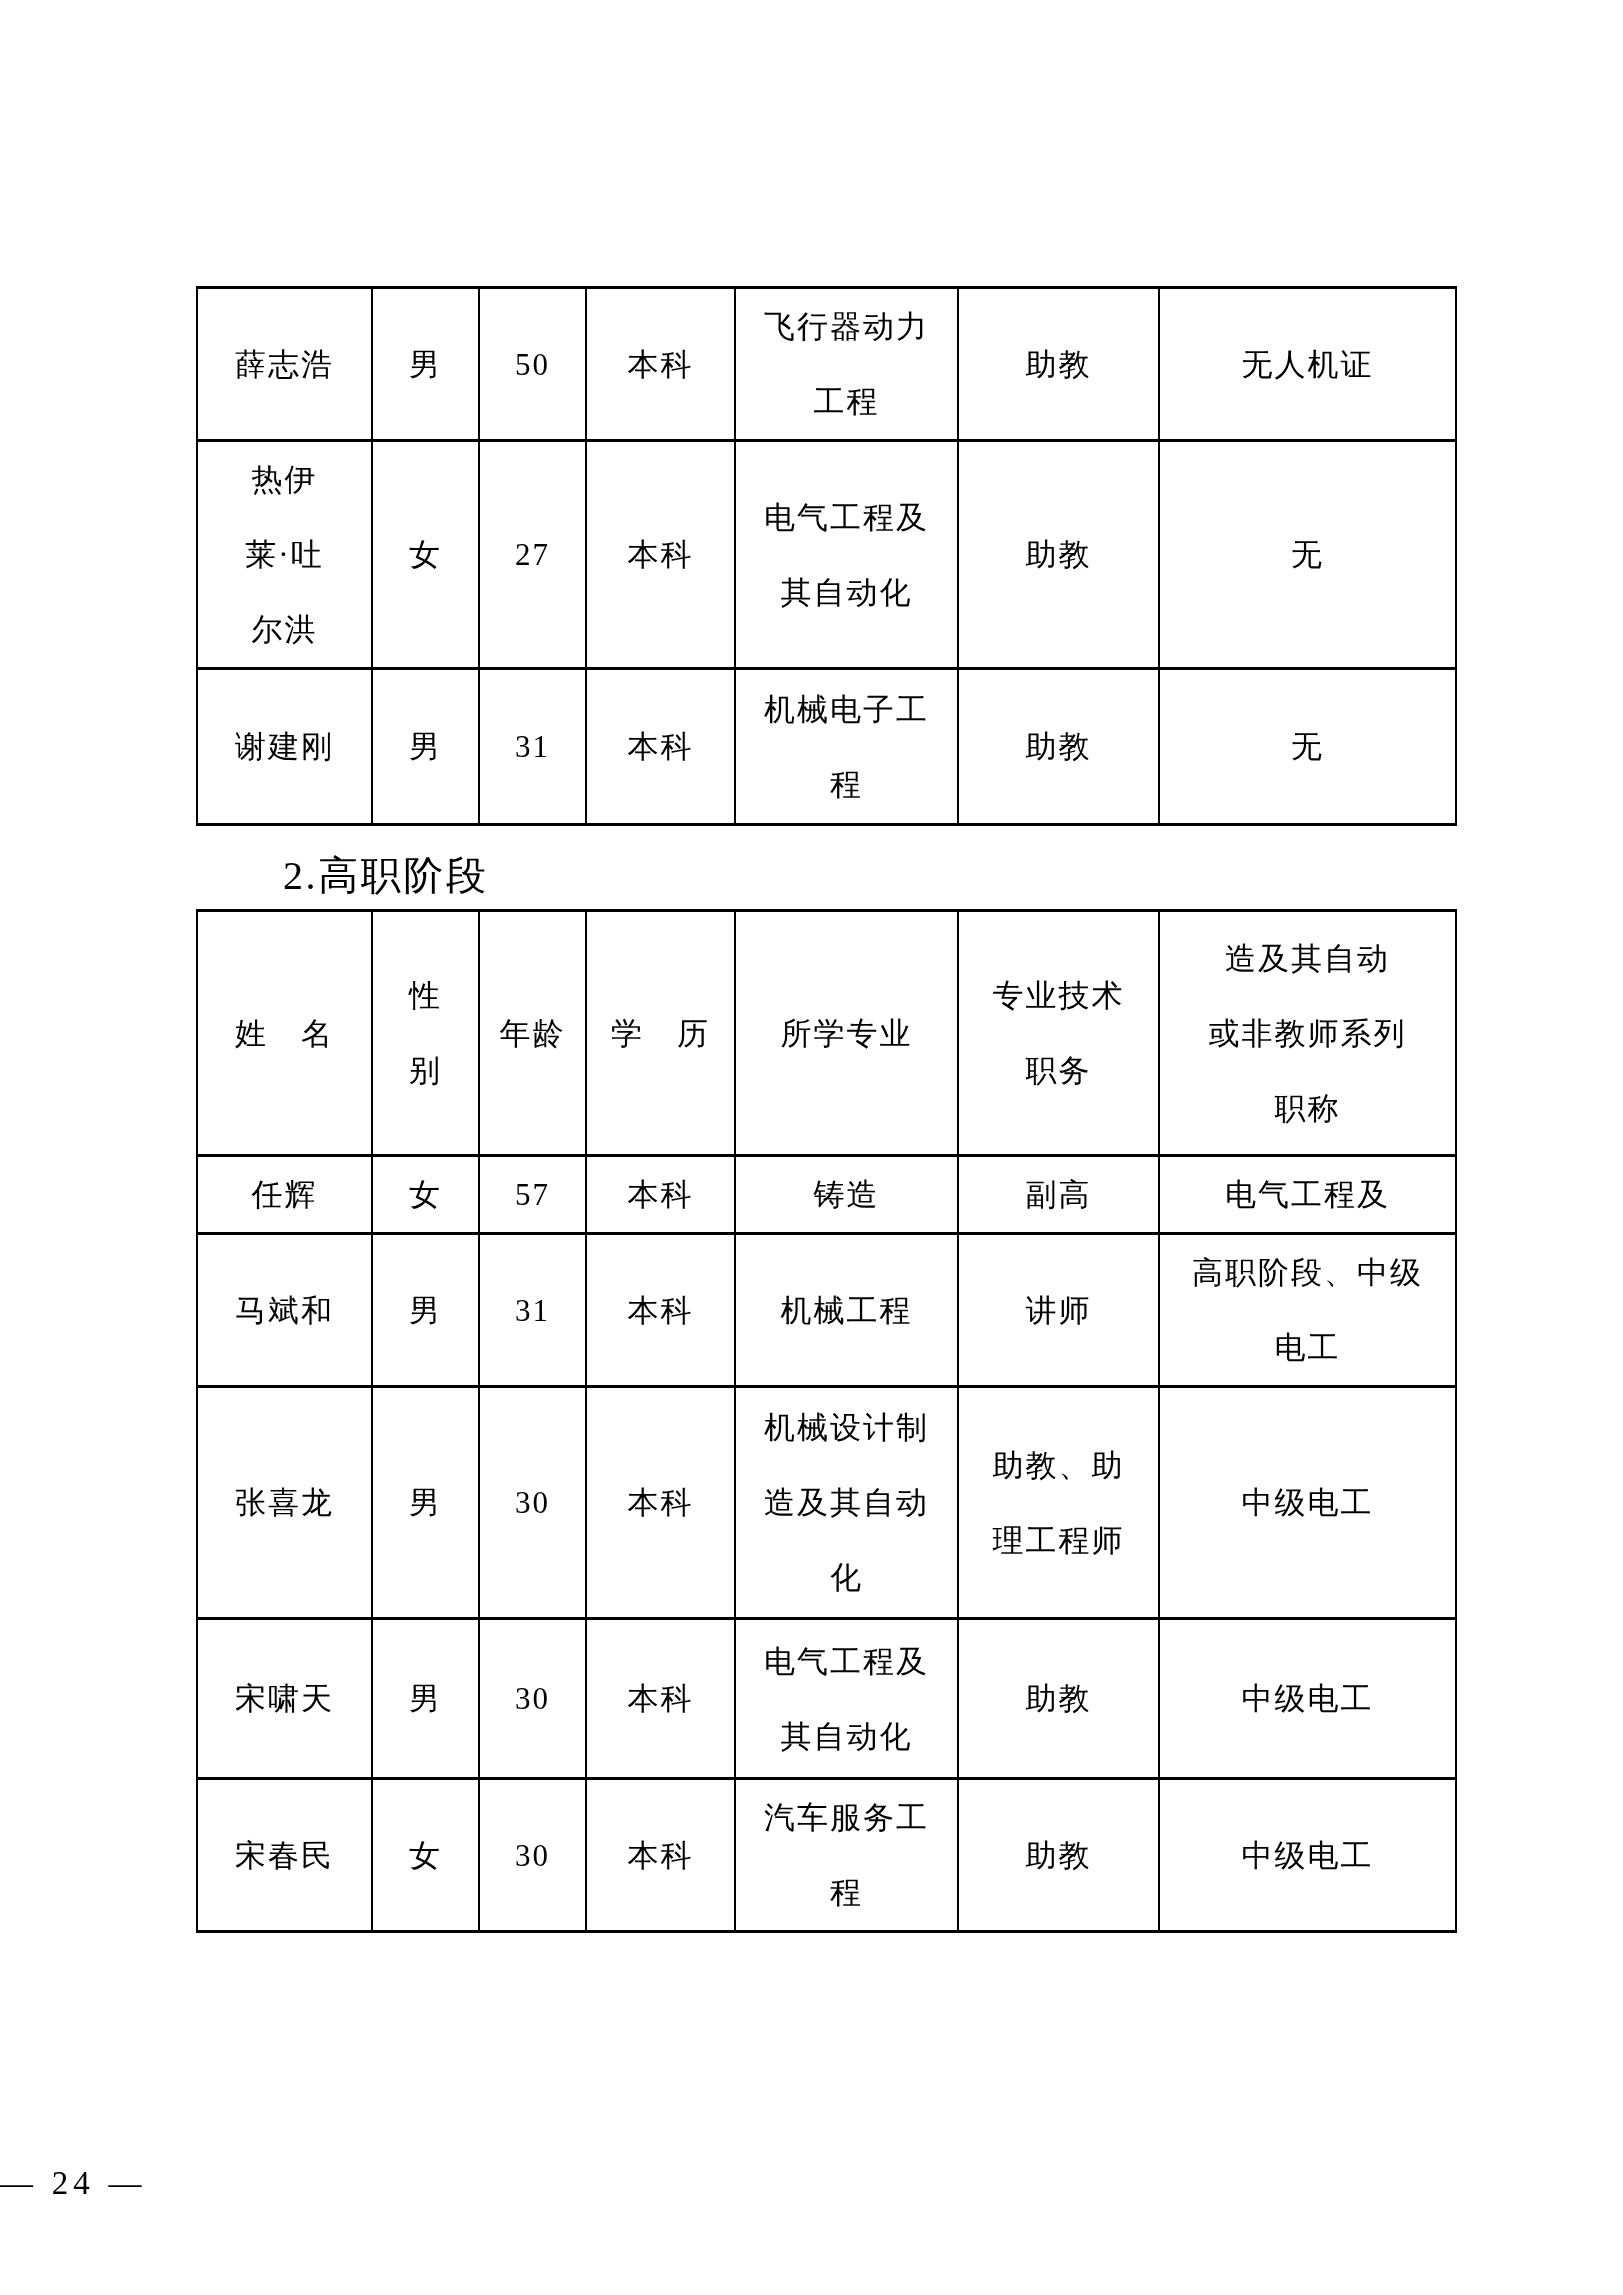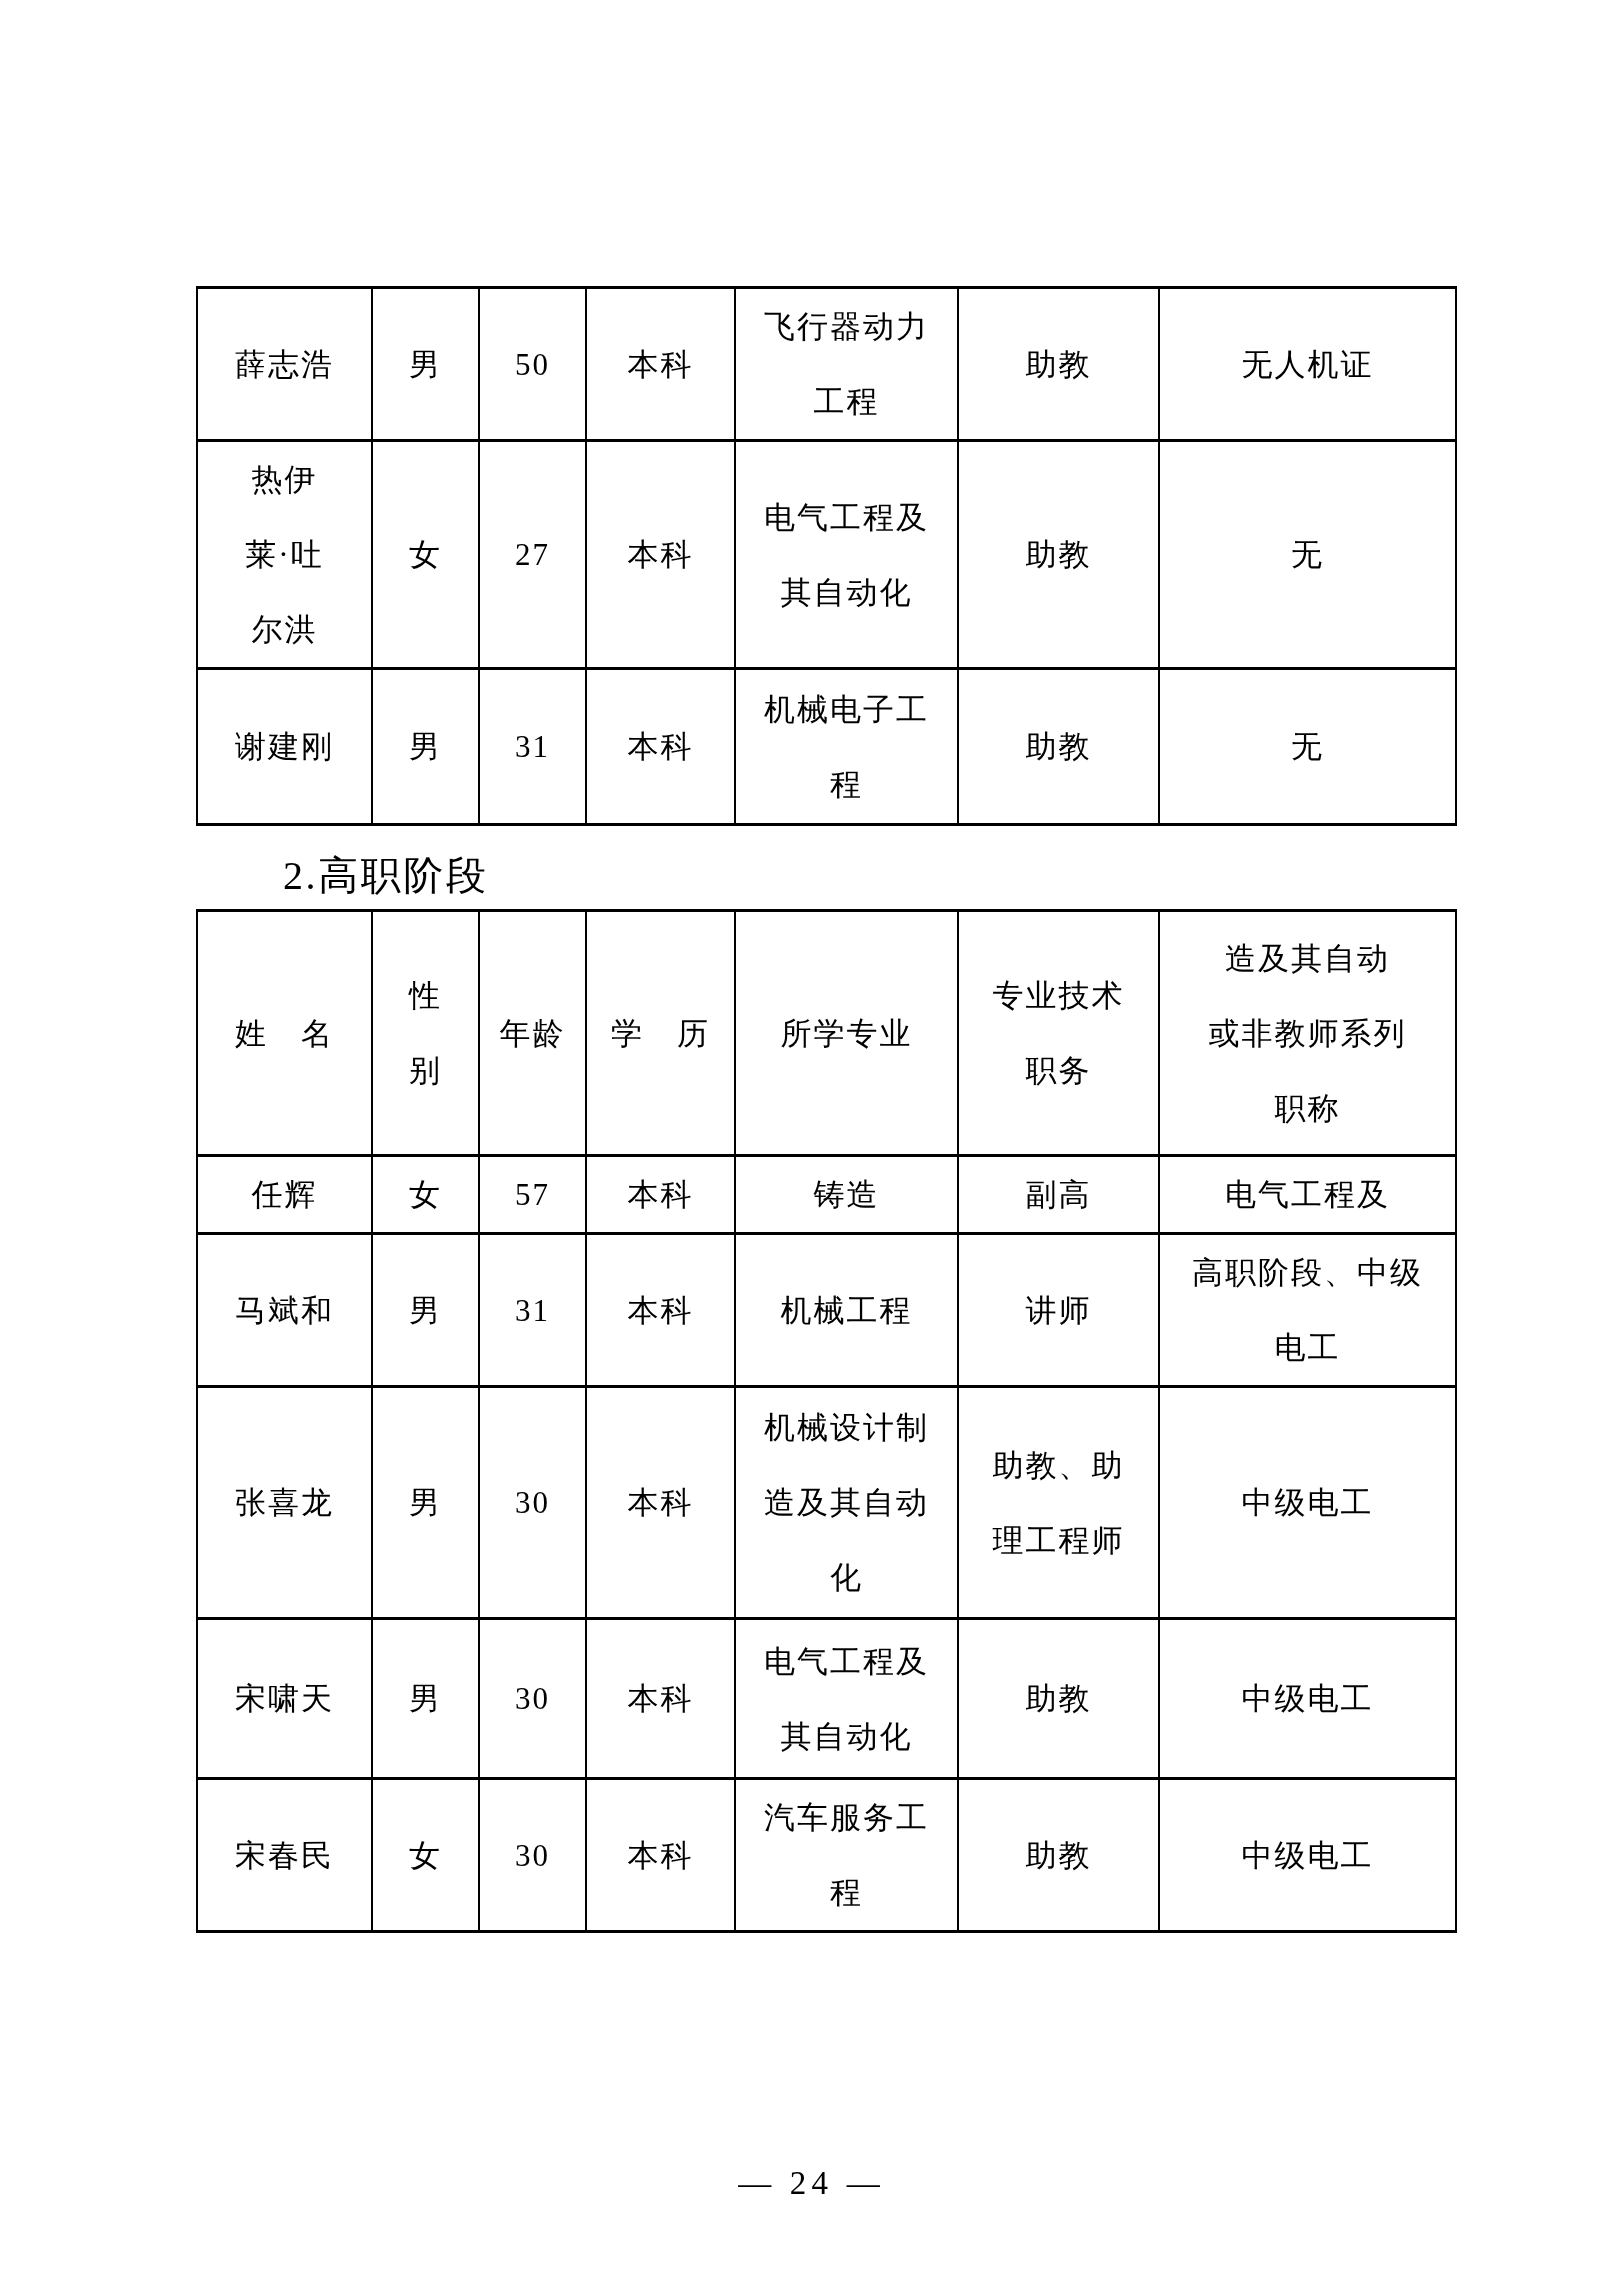--- a/index.html
+++ b/index.html
@@ -47,21 +47,21 @@
     top: 855px;
     font-size: 40px;
     letter-spacing: 2.6px;
     line-height: 42px;
   }
   .page-footer {
     position: absolute;
     left: 0;
     top: 2165px;
     width: 1623px;
-    text-align: center;
+    text-align: left;
     font-size: 33px;
     letter-spacing: 5.2px;
   }
 </style>
 </head>
 <body>
 
 <div class="page">
 
   <table class="doc-table" id="table-benke">

